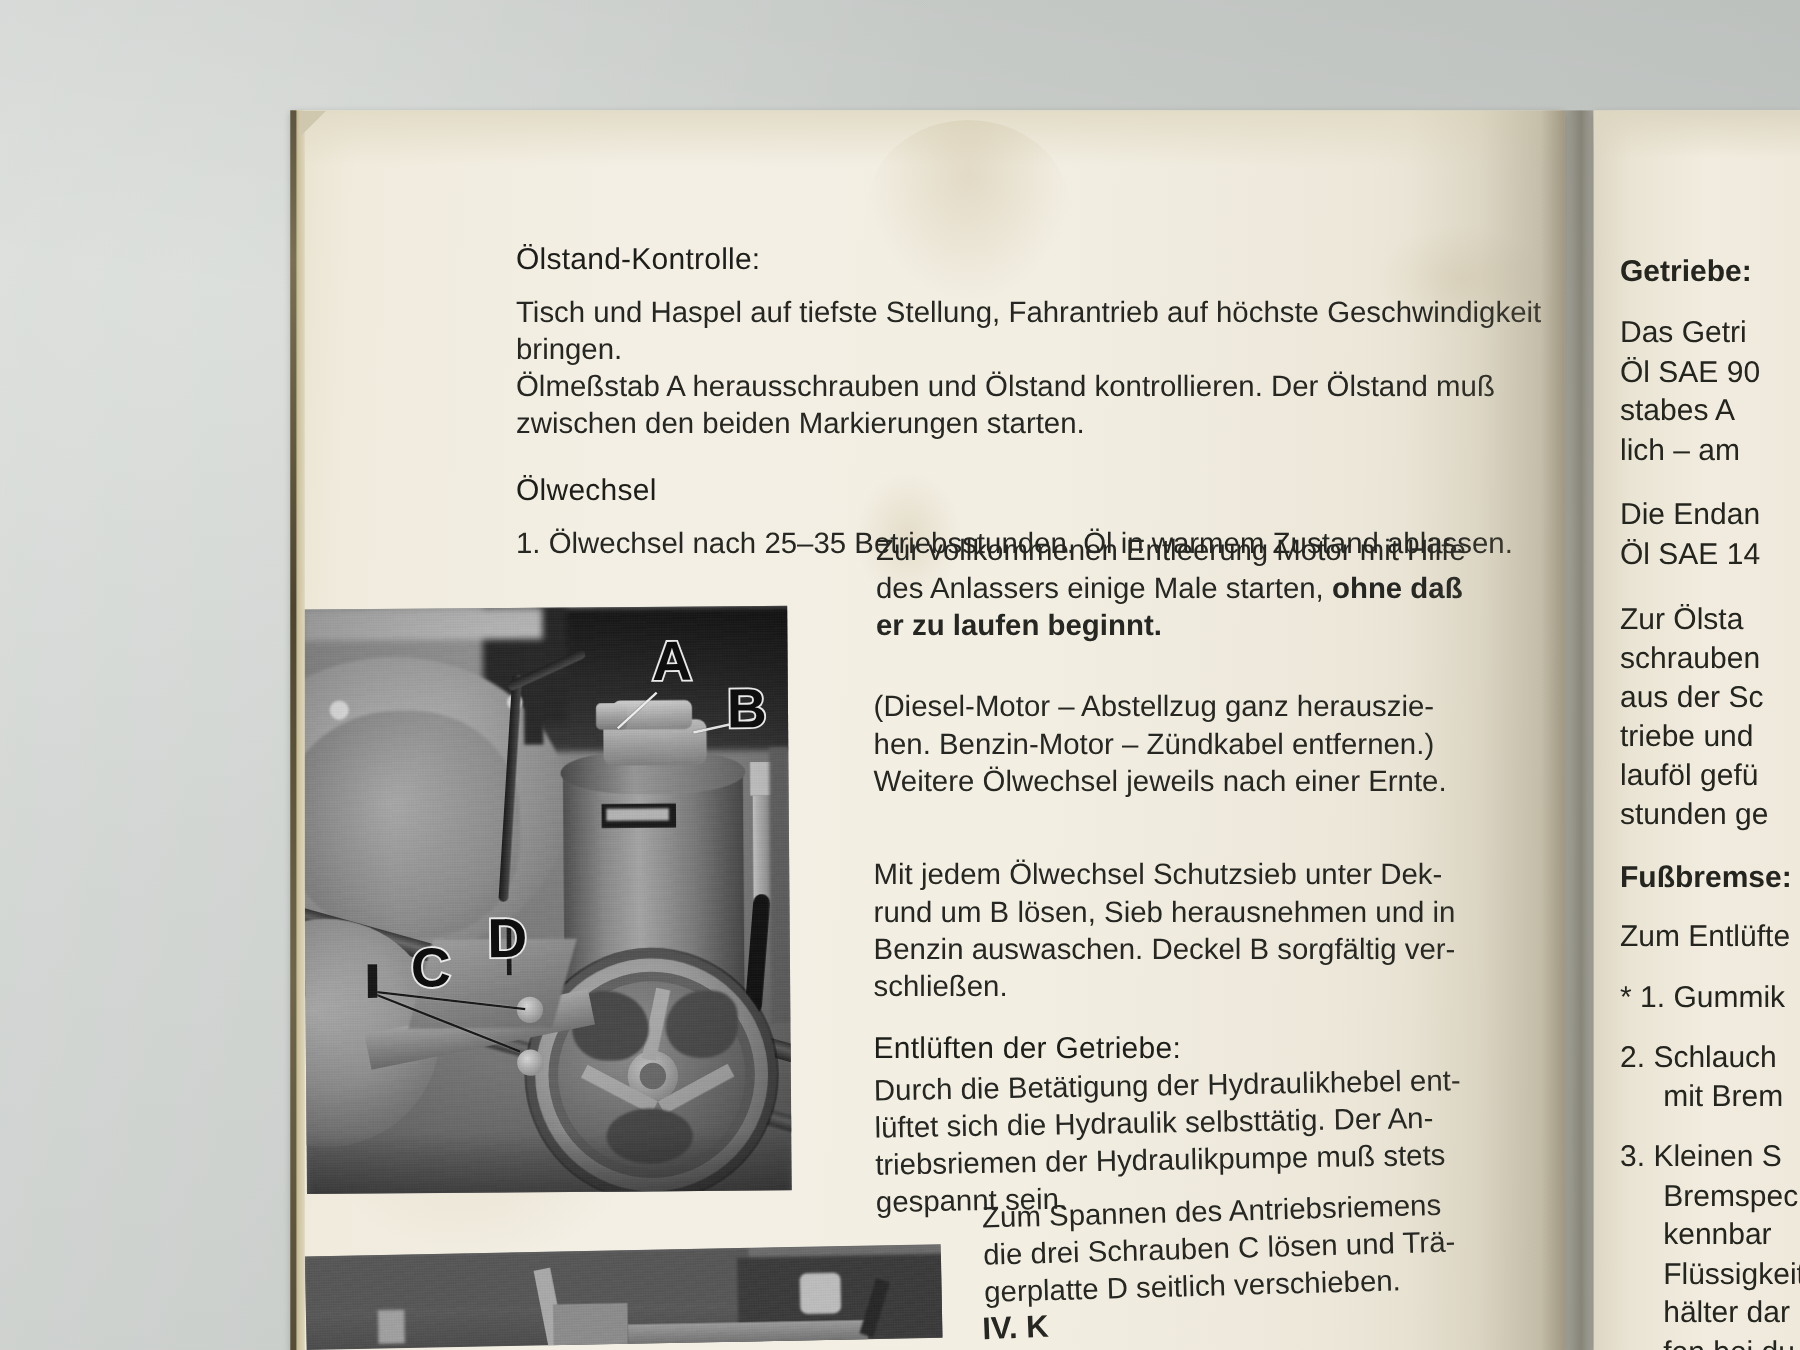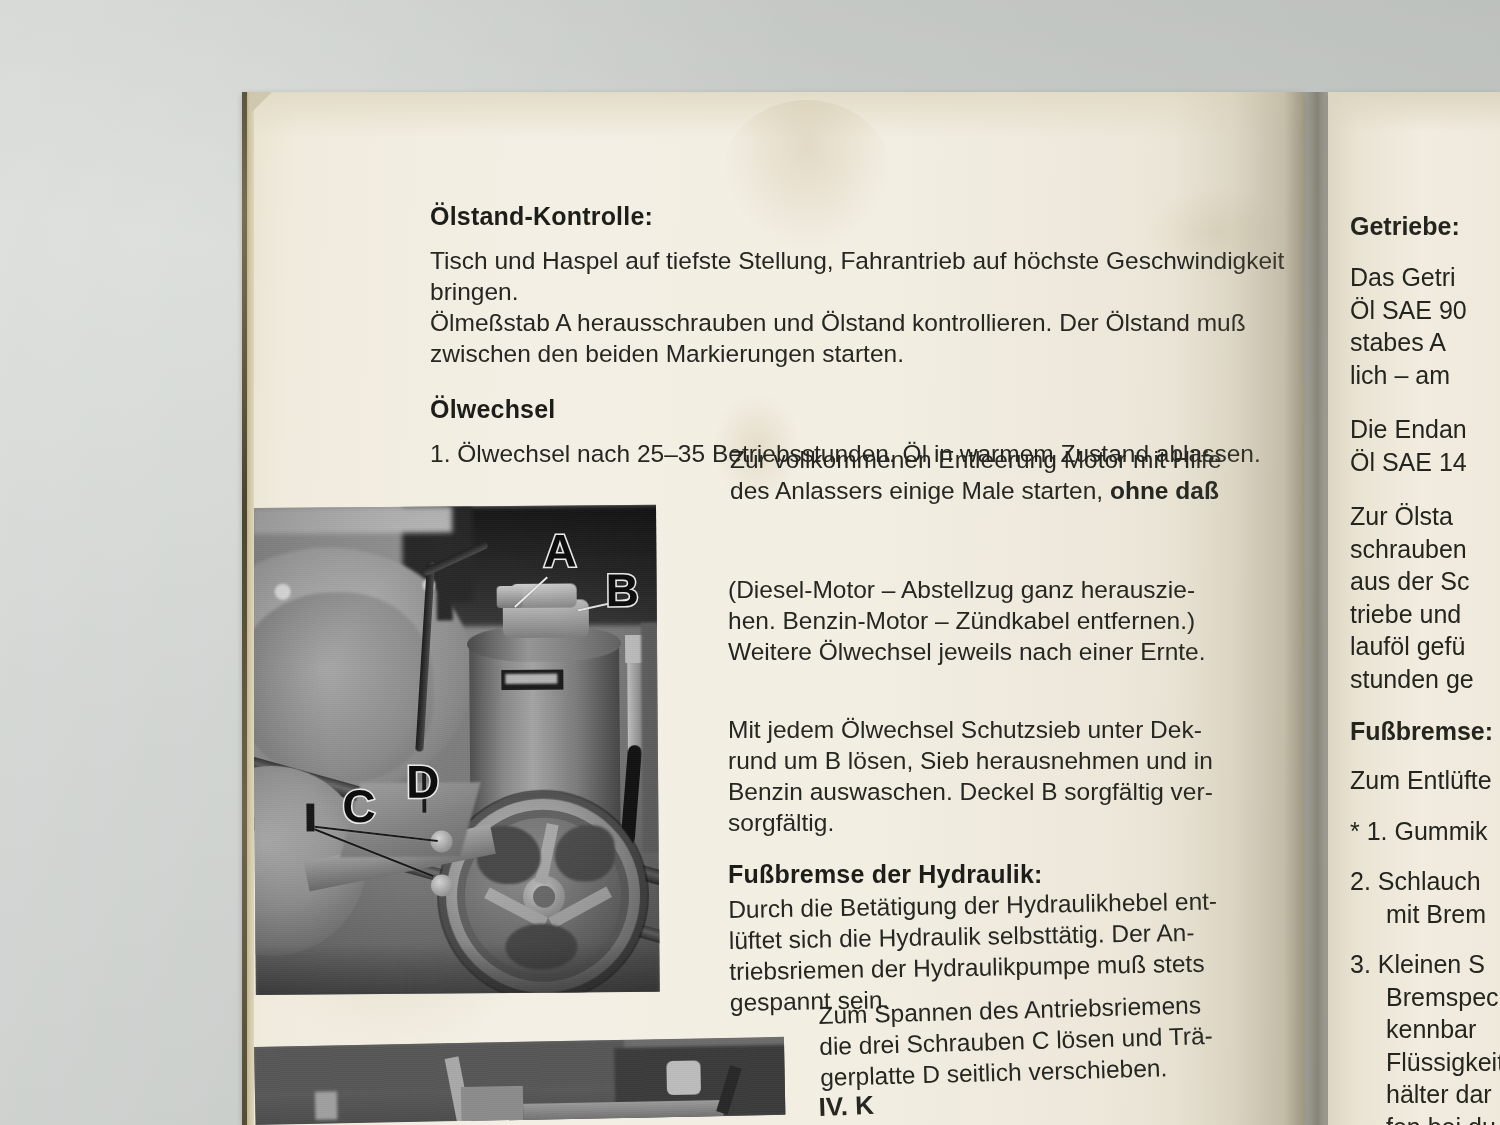--- a/index.html
+++ b/index.html
@@ -133,21 +133,21 @@
 
   
   #col {
     position: absolute;
     left: 188px;
     top: 110px;
     width: 840px;
     color: #22231f;
   }
   .h-bold {
-    font-weight: 700;
+    font-weight: 400;
     font-size: 25px;
     letter-spacing: .2px;
     margin: 0 0 14px 0;
     color:#1d1e1a;
   }
   .para {
     font-size: 24.5px;
     line-height: 31px;
     margin: 0;
     color:#262722;
@@ -382,37 +382,38 @@
       <h2 class="h-bold">Ölwechsel</h2>
 
       <p class="para">
         <span class="ln">1. Ölwechsel nach 25–35 Betriebsstunden. Öl in warmem Zustand ablassen.</span>
       </p>
     </div>
 
     <div id="blk-oelwechsel-cont" class="para">
       <span class="ln">Zur vollkommenen Entleerung Motor mit Hilfe</span>
       <span class="ln"><span>des Anlassers einige Male starten, </span><b>ohne daß</b></span>
+      <span class="ln"><b>er zu laufen beginnt.</b></span>
     </div>
 
     <div id="blk-diesel" class="para">
       <span class="ln">(Diesel-Motor – Abstellzug ganz herausziе-</span>
       <span class="ln">hen. Benzin-Motor – Zündkabel entfernen.)</span>
       <span class="ln">Weitere Ölwechsel jeweils nach einer Ernte.</span>
     </div>
 
 
     <div id="blk-nachfuellen" class="para">
       <span class="ln">Mit jedem Ölwechsel Schutzsieb unter Dek-</span>
       <span class="ln">rund um B lösen, Sieb herausnehmen und in</span>
       <span class="ln">Benzin auswaschen. Deckel B sorgfältig ver-</span>
-      <span class="ln">sorgfältig.</span>
-    </div>
-
-    <h3 id="blk-entlueften-h" class="h-bold">Fußbremse der Hydraulik:</h3>
+      <span class="ln">schließen.</span>
+    </div>
+
+    <h3 id="blk-entlueften-h" class="h-bold">Entlüften der Getriebe:</h3>
 
     <div id="blk-entlueften" class="para curve1">
       <span class="ln">Durch die Betätigung der Hydraulikhebel ent-</span>
       <span class="ln">lüftet sich die Hydraulik selbsttätig. Der An-</span>
       <span class="ln">triebsriemen der Hydraulikpumpe muß stets</span>
       <span class="ln">gespannt sein.</span>
     </div>
 
     <div id="blk-spannen" class="para curve2">
       <span class="ln">Zum Spannen des Antriebsriemens</span>

